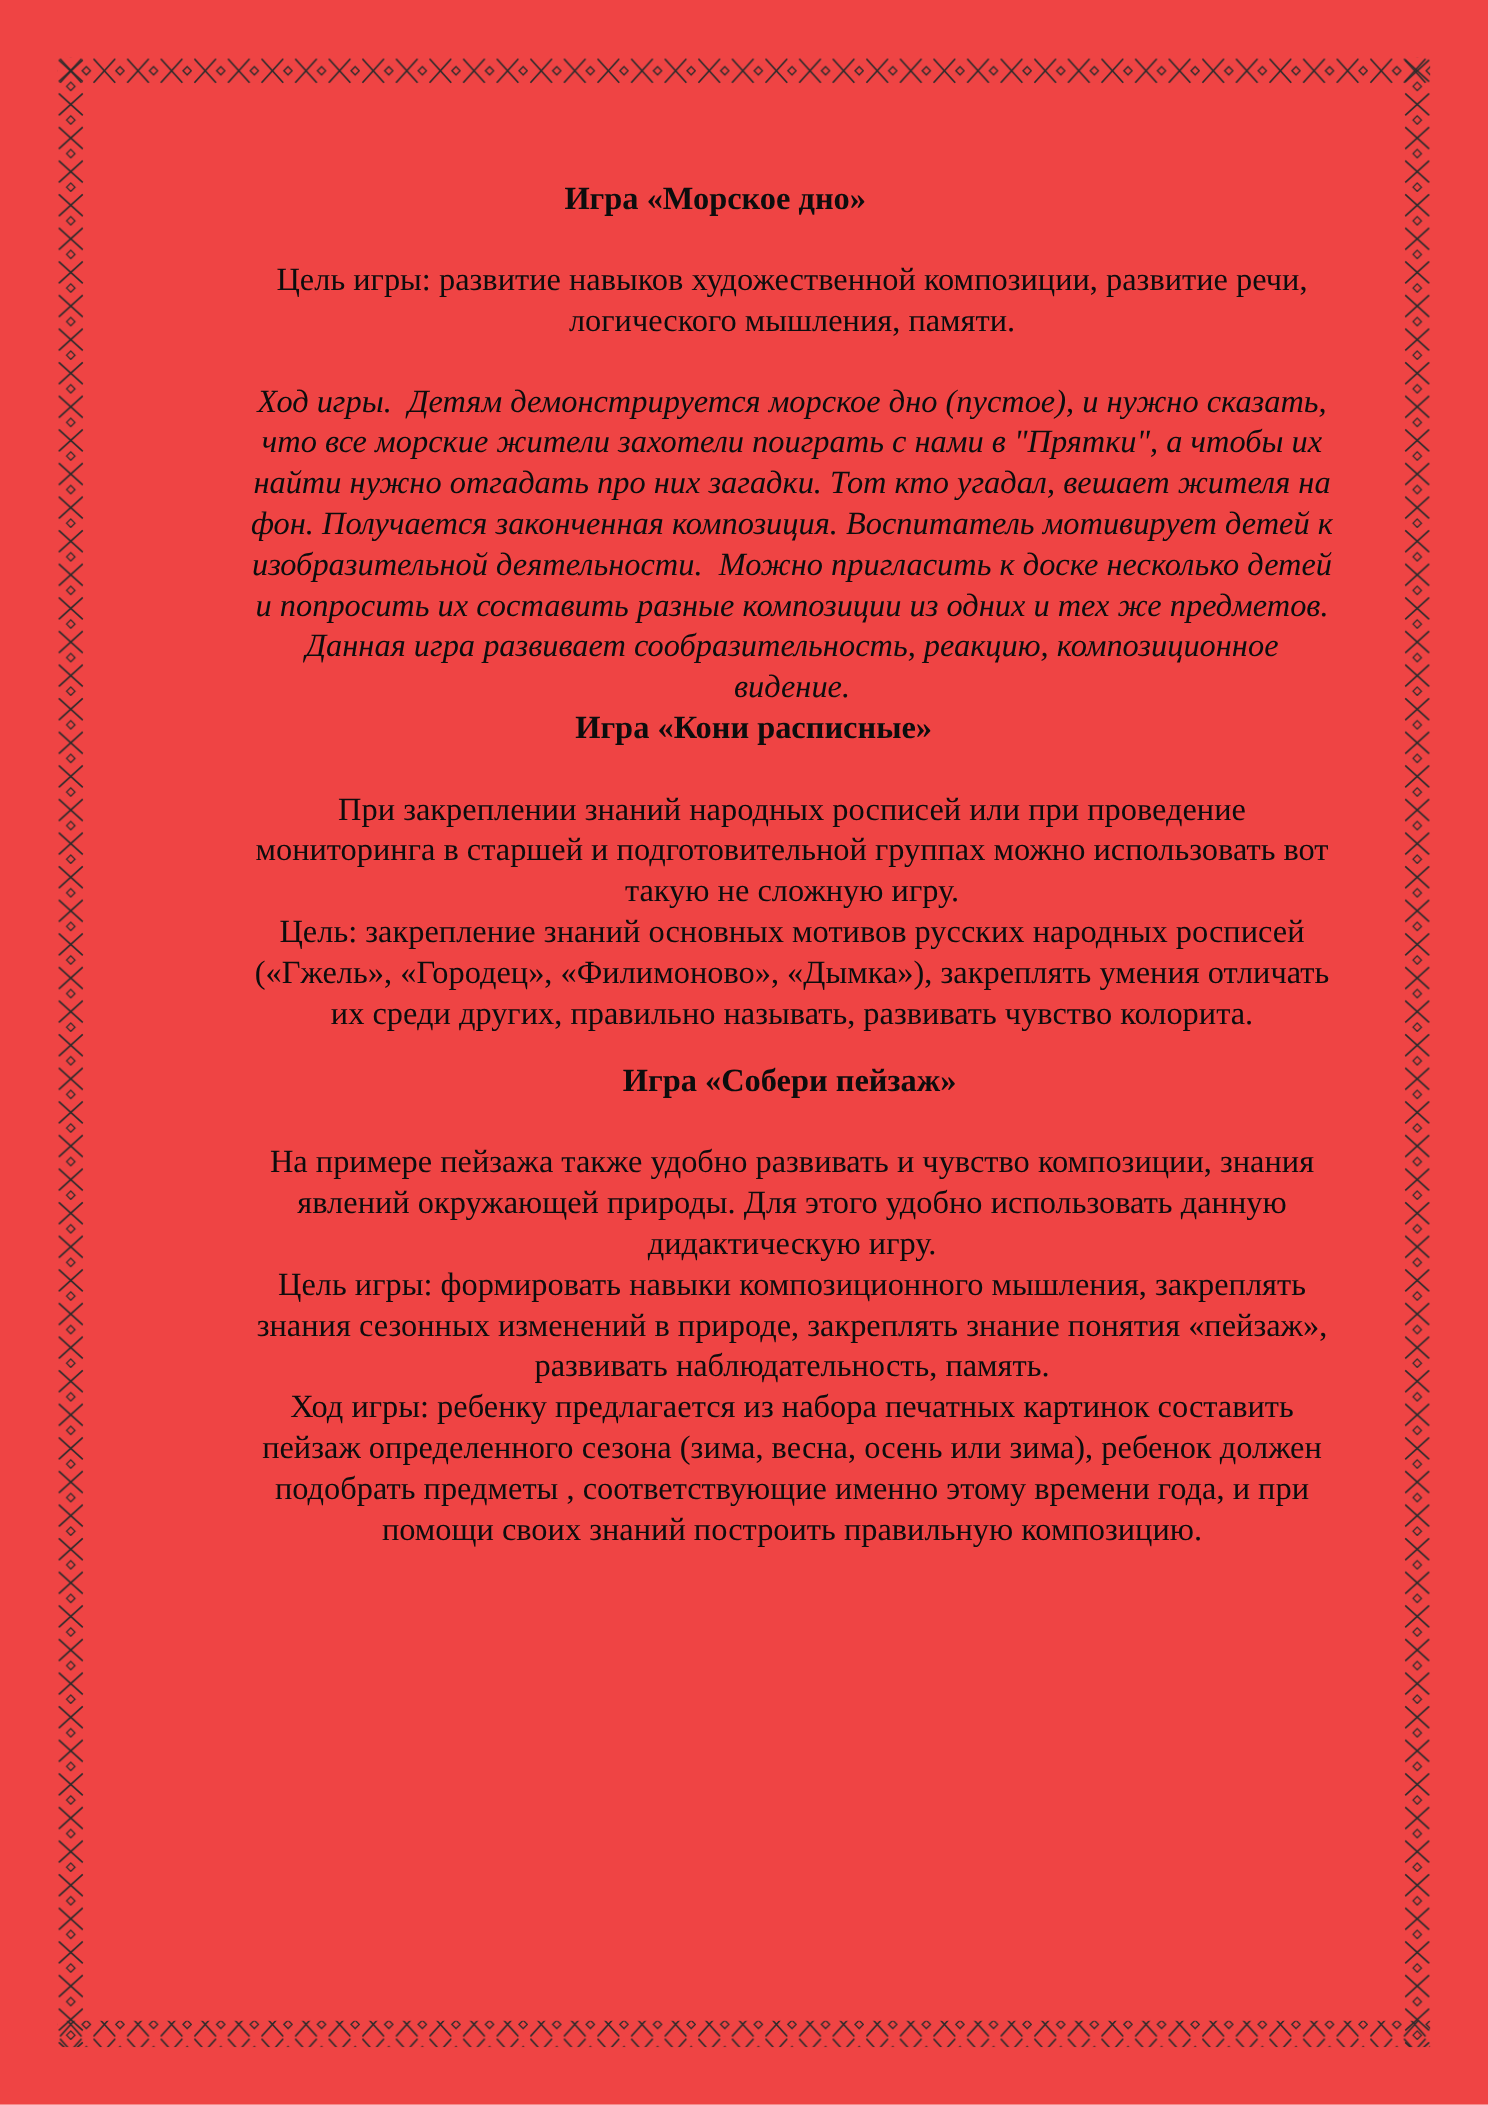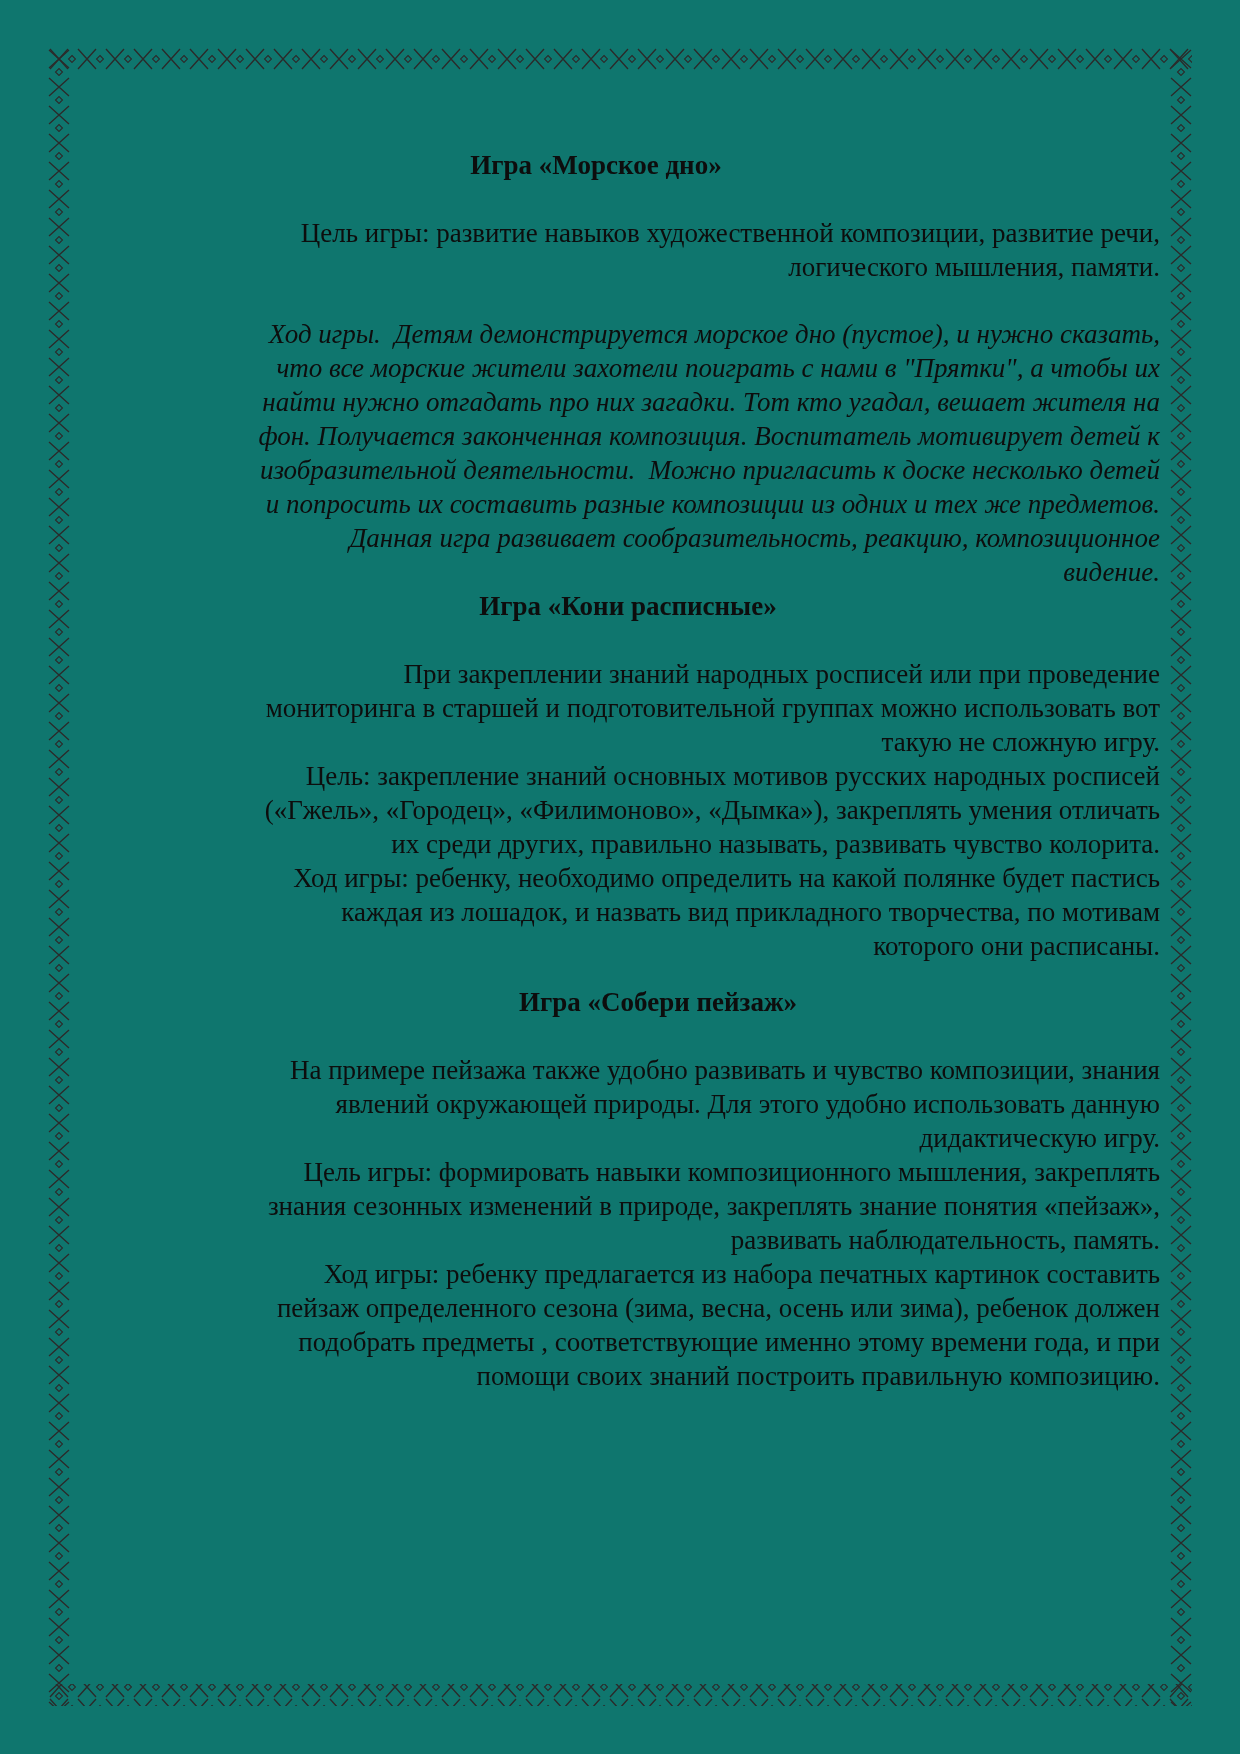--- a/index.html
+++ b/index.html
@@ -4,21 +4,21 @@
 <style>
   html, body {
     margin: 0;
     padding: 0;
     background: #ffffff;
   }
   .page {
     position: relative;
     width: 1240px;
     height: 1754px;
-    background: #0f766e;
+    background: #ef4444;
     overflow: hidden;
     font-family: "Liberation Serif", "DejaVu Serif", serif;
     color: #0d0d0d;
   }
   .page-border {
     position: absolute;
     left: 48px;
     top: 48px;
     width: 1144px;
     height: 1658px;
@@ -42,21 +42,21 @@
     white-space: pre;
   }
   .t-shift-1 { transform: translateX(-64px); }
   .t-shift-2 { transform: translateX(-32px); }
   .t-shift-3 { transform: translateX(-2px); }
   .mt-title-2 { }
   .mt-title-3 { margin-top: 22px; }
   .para {
     margin: 0;
     white-space: pre;
-    text-align: right;
+    text-align: center;
   }
   .mt-blank { margin-top: 34px; }
   .mt-blank-sm { margin-top: 33px; font-style: italic; }
   .lead-bold { font-weight: normal; }
 </style>
 </head>
 <body>
 
 <div class="page">
 
@@ -91,23 +91,20 @@
 Данная игра развивает сообразительность, реакцию, композиционное
 видение.</p>
 
     <h2 class="game-title t-shift-2 mt-title-2">Игра «Кони расписные»</h2>
     <p class="para mt-blank">При закреплении знаний народных росписей или при проведение
 мониторинга в старшей и подготовительной группах можно использовать вот
 такую не сложную игру.</p>
     <p class="para">Цель: закрепление знаний основных мотивов русских народных росписей
 («Гжель», «Городец», «Филимоново», «Дымка»), закреплять умения отличать
 их среди других, правильно называть, развивать чувство колорита.</p>
-    <p class="para">Ход игры: ребенку, необходимо определить на какой полянке будет пастись
-каждая из лошадок, и назвать вид прикладного творчества, по мотивам
-которого они расписаны.</p>
 
     <h2 class="game-title t-shift-3 mt-title-3">Игра «Собери пейзаж»</h2>
     <p class="para mt-blank">На примере пейзажа также удобно развивать и чувство композиции, знания
 явлений окружающей природы. Для этого удобно использовать данную
 дидактическую игру.</p>
     <p class="para">Цель игры: формировать навыки композиционного мышления, закреплять
 знания сезонных изменений в природе, закреплять знание понятия «пейзаж»,
 развивать наблюдательность, память.</p>
     <p class="para"><span class="lead-bold">Ход игры:</span><span> ребенку предлагается из набора печатных картинок составить
 пейзаж определенного сезона (зима, весна, осень или зима), ребенок должен

